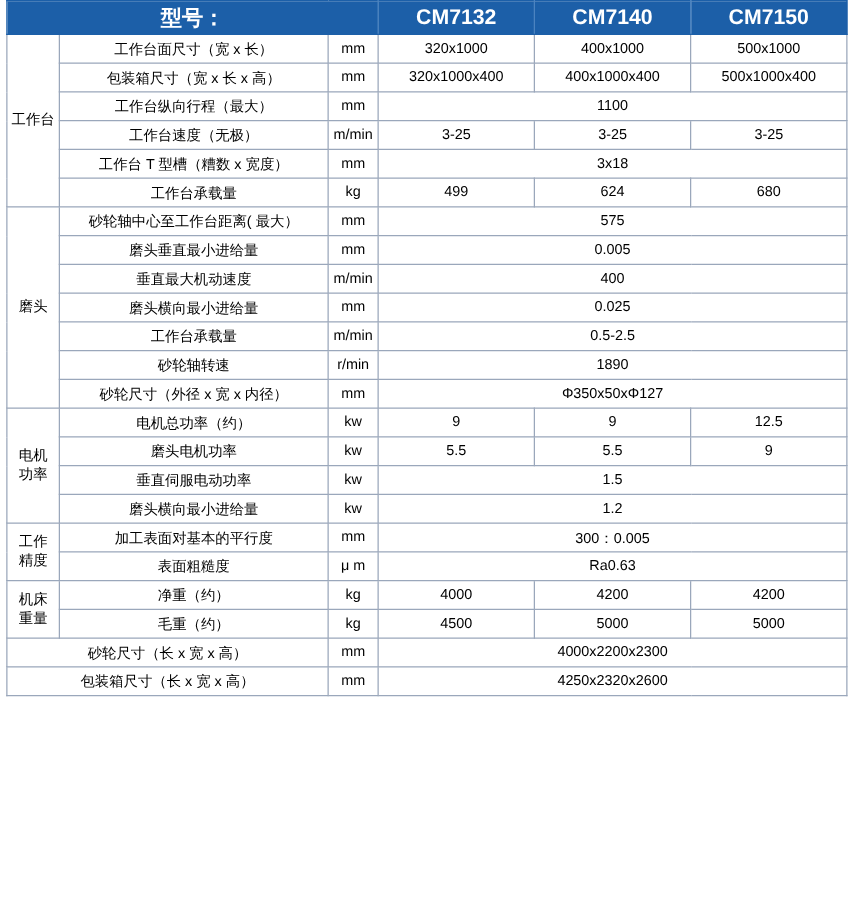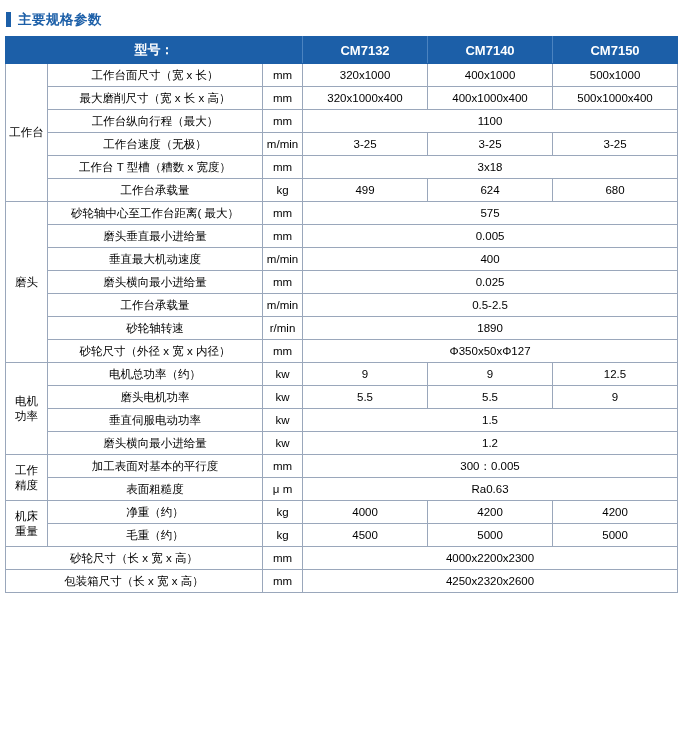--- a/index.html
+++ b/index.html
@@ -59,21 +59,21 @@
     height: 23px;
     box-sizing: border-box;
     background: #ffffff;
     font-weight: normal;
     color: #000;
   }
   table.spec thead th {
     background: #1c5fa8;
     color: #ffffff;
     font-weight: bold;
-    font-size: 13px;
+    font-size: 17px;
     height: 27px;
     border: 1px solid #1c5fa8;
     border-right-color: #4b83c0;
   }
   table.spec thead th:last-child { border-right: 1px solid #1c5fa8; text-align: center; }
   td.group {
     font-size: 12.5px;
     width: 40px;
     line-height: 1.25;
   }
@@ -90,24 +90,20 @@
   col.c-group { width: 42px; }
   col.c-name  { width: 215px; }
   col.c-unit  { width: 40px; }
   col.c-val   { width: 125px; }
 </style>
 </head>
 <body>
 
 <div class="page">
 
-  <div class="section-header">
-    <div class="header-bar"></div>
-    <div class="header-title">主要规格参数</div>
-  </div>
 
   <table class="spec">
     <colgroup>
       <col class="c-group">
         <col class="c-name">
         <col class="c-unit">
       <col class="c-val">
         <col class="c-val">
         <col class="c-val">
     </colgroup>
@@ -122,21 +118,21 @@
     <tbody id="tbody">
         <tr class="thick-top">
           <td class="group" rowspan="6">工作台</td>
           <td class="pname">工作台面尺寸（宽 x 长）</td>
           <td class="unit">mm</td>
           <td class="val">320x1000</td>
           <td class="val">400x1000</td>
           <td class="val">500x1000</td>
         </tr>
         <tr>
-          <td class="pname">最大磨削尺寸（宽 x 长 x 高）</td>
+          <td class="pname">包装箱尺寸（宽 x 长 x 高）</td>
           <td class="unit">mm</td>
           <td class="val">320x1000x400</td>
           <td class="val">400x1000x400</td>
           <td class="val">500x1000x400</td>
         </tr>
         <tr>
           <td class="pname">工作台纵向行程（最大）</td>
           <td class="unit">mm</td>
           <td class="val" colspan="3">1100</td>
         </tr>

